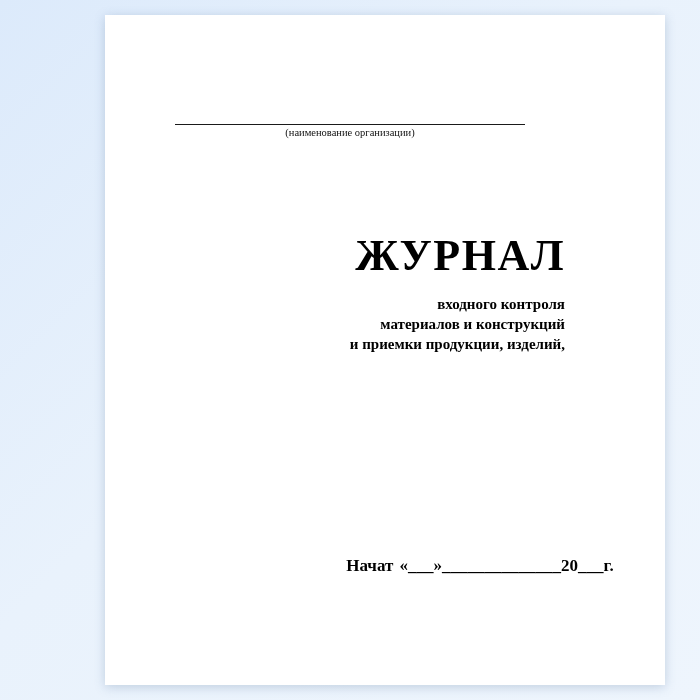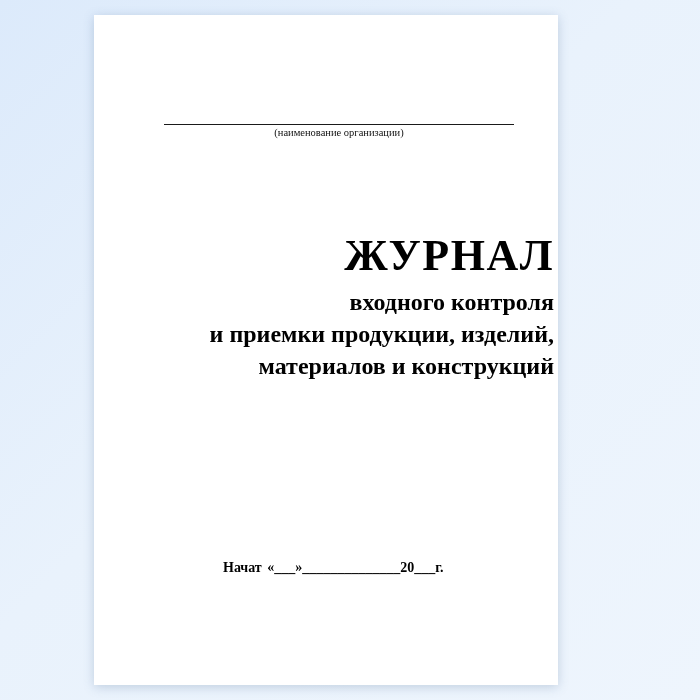--- a/index.html
+++ b/index.html
@@ -14,23 +14,23 @@
     overflow: hidden;
   }
   #stage {
     position: relative;
     width: 700px;
     height: 700px;
     background: linear-gradient(135deg, #dceafb 0%, #e9f2fc 45%, #eef5fd 100%);
   }
   #page {
     position: absolute;
-    left: 94px;
+    left: 105px;
     top: 15px;
-    width: 464px;
+    width: 560px;
     height: 670px;
     background: #ffffff;
     box-shadow: 0 2px 10px rgba(80, 110, 150, 0.28);
   }
   .org-block {
     position: absolute;
     left: 70px;
     top: 95px;
     width: 350px;
     text-align: center;
@@ -54,33 +54,33 @@
     color: #000;
   }
   .title-main {
     font-size: 44px;
     font-weight: bold;
     letter-spacing: 1.5px;
     line-height: 1.05;
     font-family: "Liberation Serif", serif;
   }
   .title-sub {
-    font-size: 24px;
+    font-size: 15px;
     font-weight: bold;
     line-height: 1.32;
-    margin-top: 8px;
+    margin-top: 16px;
     font-family: "Liberation Serif", serif;
   }
   .footer-block {
     position: absolute;
     right: 35px;
     bottom: 95px;
     width: 300px;
-    text-align: left;
-    font-size: 14px;
+    text-align: center;
+    font-size: 17px;
     font-weight: bold;
     color: #000;
   }
   .footer-line {
     margin-bottom: 14px;
     white-space: nowrap;
   }
   .footer-line .lbl {
     margin-right: 2px;
   }
@@ -97,22 +97,22 @@
 
     <div class="org-block">
       <div class="org-rule"></div>
       <div class="org-caption">(наименование организации)</div>
     </div>
 
     <div class="title-block">
       <div class="title-main">ЖУРНАЛ</div>
       <div class="title-sub">
         <div>входного контроля</div>
+        <div>материалов и конструкций</div>
         <div>и приемки продукции, изделий,</div>
-        <div>материалов и конструкций</div>
       </div>
     </div>
 
     <div class="footer-block">
       <div class="footer-line">
         <span class="lbl">Начат</span>
         <span class="blank">«___»______________20___г.</span>
       </div>
     </div>
 

